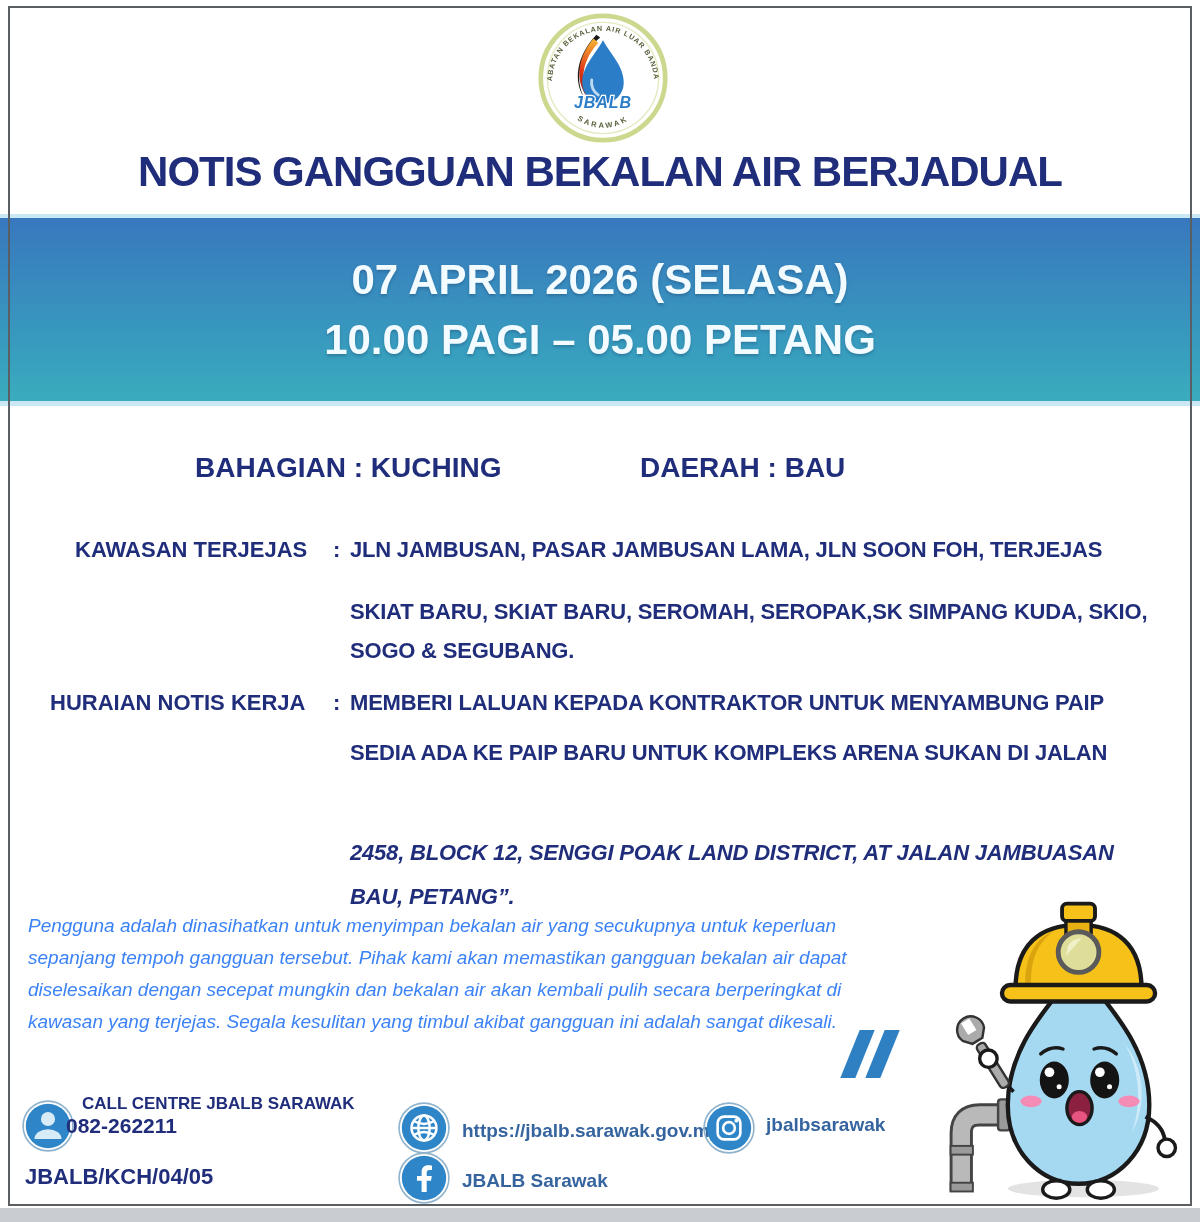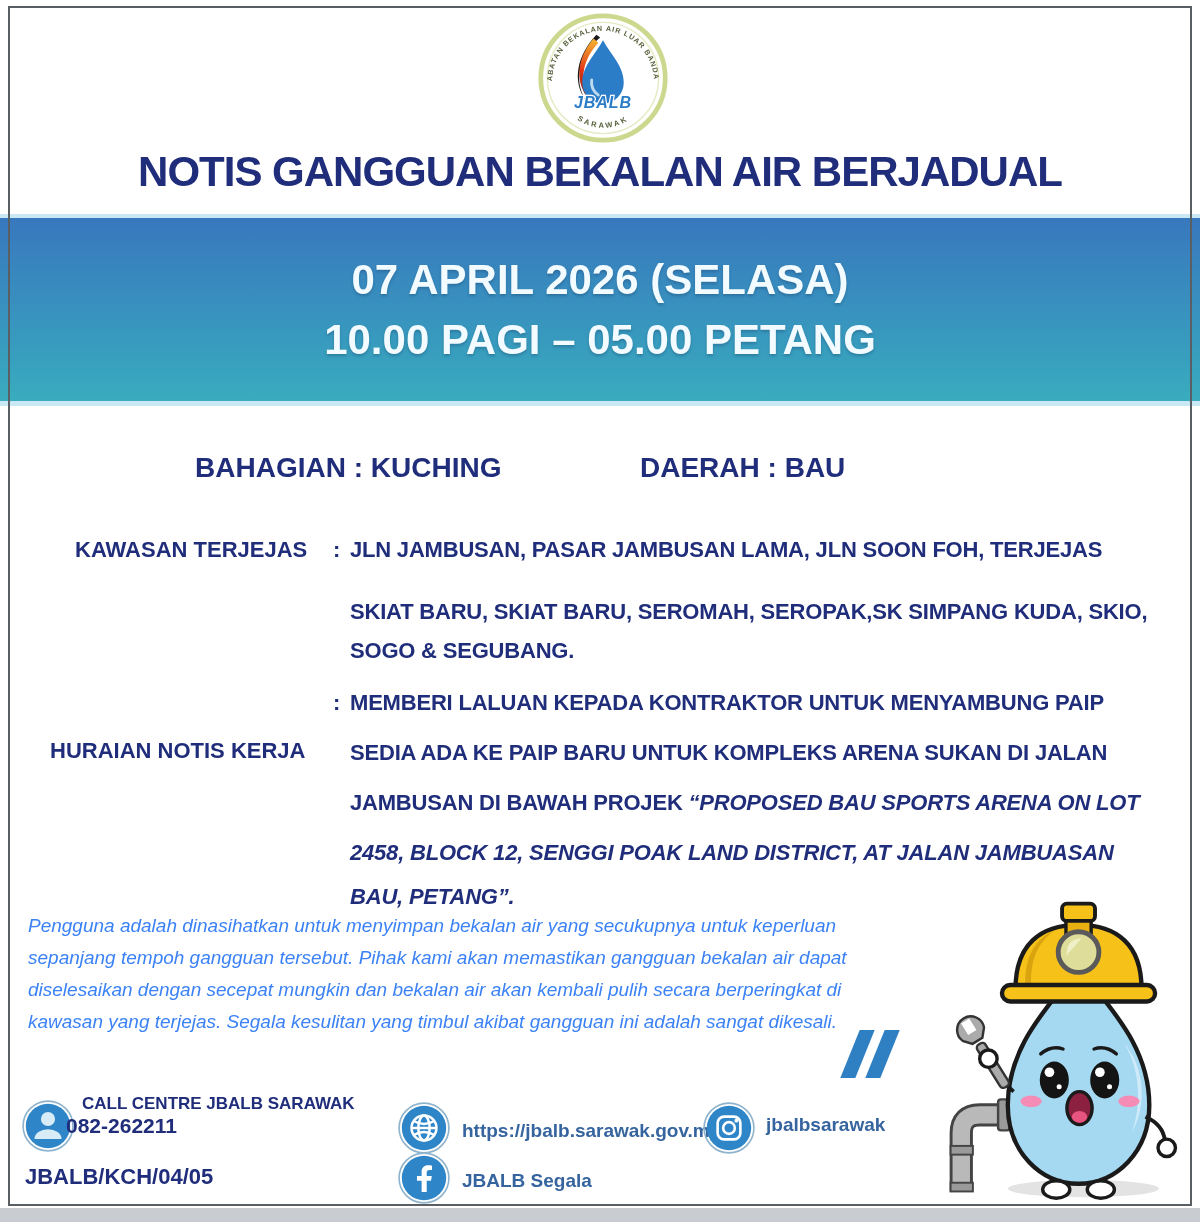--- a/index.html
+++ b/index.html
@@ -93,25 +93,24 @@
 
   <div class="region-label navy" style="left:195px;">BAHAGIAN : KUCHING</div>
   <div class="region-label navy" style="left:640px;">DAERAH : BAU</div>
 
   <div class="detail-label navy" style="left:75px;top:537px;">KAWASAN TERJEJAS</div>
   <div class="detail-colon navy" style="top:537px;">:</div>
   <div class="content-line navy" style="top:537px;">JLN JAMBUSAN, PASAR JAMBUSAN LAMA, JLN SOON FOH, TERJEJAS</div>
   <div class="content-line navy" style="top:599px;">SKIAT BARU, SKIAT BARU, SEROMAH, SEROPAK,SK SIMPANG KUDA, SKIO,</div>
   <div class="content-line navy" style="top:638px;">SOGO &amp; SEGUBANG.</div>
 
-  <div class="detail-label navy" style="left:50px;top:690px;margin-top:48px;">HURAIAN NOTIS KERJA</div>
+  <div class="detail-label navy" style="left:50px;top:690px;">HURAIAN NOTIS KERJA</div>
   <div class="detail-colon navy" style="top:690px;">:</div>
   <div class="content-line navy" style="top:690px;">MEMBERI LALUAN KEPADA KONTRAKTOR UNTUK MENYAMBUNG PAIP</div>
   <div class="content-line navy" style="top:740px;">SEDIA ADA KE PAIP BARU UNTUK KOMPLEKS ARENA SUKAN DI JALAN</div>
-  <div class="content-line navy" style="top:790px;"><span>JAMBUSAN DI BAWAH PROJEK  </span><span class="italic-proj">“PROPOSED BAU SPORTS ARENA ON LOT</span></div>
   <div class="content-line navy italic-proj" style="top:840px;">2458, BLOCK 12, SENGGI POAK LAND DISTRICT, AT JALAN JAMBUASAN</div>
   <div class="content-line navy italic-proj" style="top:884px;">BAU, PETANG”.</div>
 
   <div class="disclaimer">Pengguna adalah dinasihatkan untuk menyimpan bekalan air yang secukupnya untuk keperluan sepanjang tempoh gangguan tersebut. Pihak kami akan memastikan gangguan bekalan air dapat diselesaikan dengan secepat mungkin dan bekalan air akan kembali pulih secara berperingkat di kawasan yang terjejas. Segala kesulitan yang timbul akibat gangguan ini adalah sangat dikesali.</div>
 
   <div class="slash s1"></div>
   <div class="slash s2"></div>
 
   <div class="ci-icon" style="left:22px;top:1100px;">
     <svg viewBox="0 0 48 48" width="52" height="52">
@@ -140,21 +139,21 @@
   </div>
   <div class="ct ct-web">https://jbalb.sarawak.gov.my/</div>
 
   <div class="ci-icon" style="left:398px;top:1152px;">
     <svg viewBox="0 0 48 48" width="52" height="52">
       <circle cx="24" cy="24" r="23" fill="none" stroke="#8fb3cc" stroke-width="1.5"></circle>
       <circle cx="24" cy="24" r="20.5" fill="#2e86c8"></circle>
       <path d="M 26.5 37 v -10.5 h 4 l 0.7 -4.4 h -4.7 v -3.1 c 0 -1.3 0.7 -2.4 2.5 -2.4 h 2.4 v -4 c -0.9 -0.15 -2.3 -0.3 -3.6 -0.3 c -3.6 0 -6 2.2 -6 6.1 v 3.7 h -4.3 v 4.4 h 4.3 V 37 Z" fill="#ffffff"></path>
     </svg>
   </div>
-  <div class="ct ct-fb">JBALB Segala</div>
+  <div class="ct ct-fb">JBALB Sarawak</div>
 
   <div class="ci-icon" style="left:703px;top:1102px;">
     <svg viewBox="0 0 48 48" width="52" height="52">
       <circle cx="24" cy="24" r="23" fill="none" stroke="#8fb3cc" stroke-width="1.5"></circle>
       <circle cx="24" cy="24" r="20.5" fill="#2e86c8"></circle>
       <rect x="13.5" y="13.5" width="21" height="21" rx="6" fill="none" stroke="#ffffff" stroke-width="2.4"></rect>
       <circle cx="24" cy="24" r="5.4" fill="none" stroke="#ffffff" stroke-width="2.4"></circle>
       <circle cx="30.8" cy="17.2" r="1.8" fill="#ffffff"></circle>
     </svg>
   </div>

